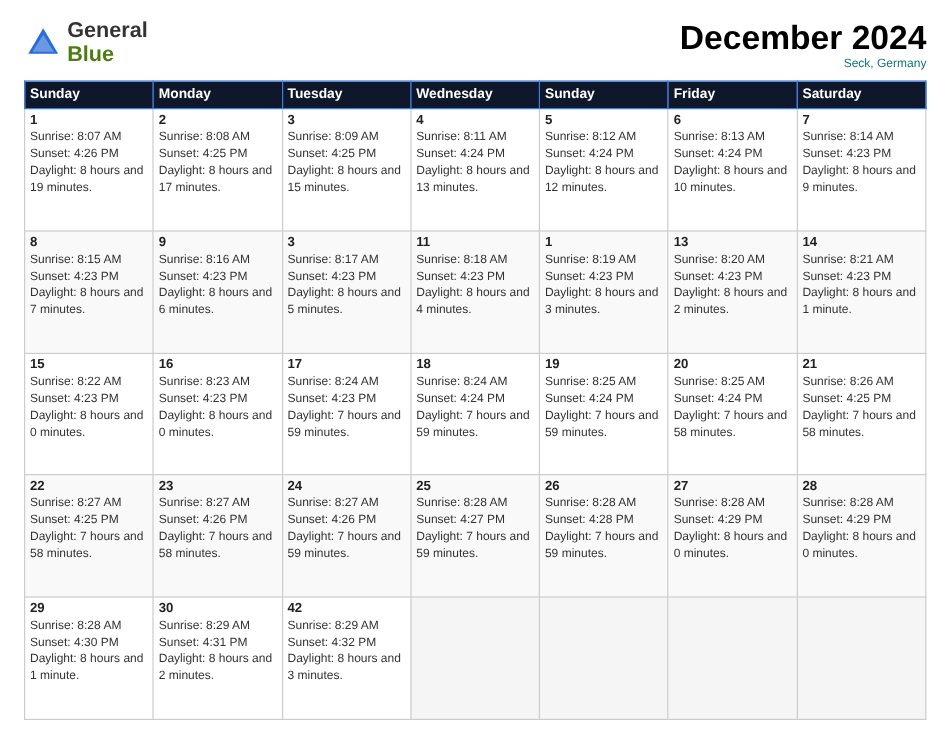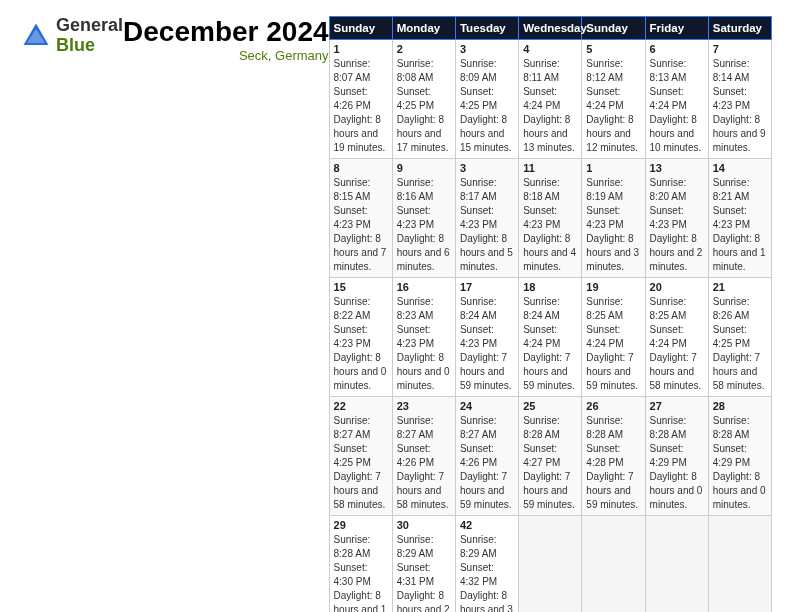--- a/index.html
+++ b/index.html
@@ -8,21 +8,21 @@
       background: #fff;
       width: 792px;
       height: 612px;
       overflow: hidden;
     }
     .page {
       width: 792px;
       height: 612px;
       padding: 16px 20px 12px 20px;
       display: flex;
-      flex-direction: row;
+      flex-direction: column;
     }
     .header {
       display: flex;
       justify-content: space-between;
       align-items: flex-start;
       margin-bottom: 8px;
     }
     .logo {
       display: flex;
       align-items: center;
@@ -41,22 +41,22 @@
     }
     .title-block {
       text-align: right;
     }
     .month-title {
       font-size: 28px;
       font-weight: bold;
       color: #000000;
     }
     .subtitle {
-      font-size: 13px;
-      color: #4d7c0f;
+      font-size: 10px;
+      color: #0f766e;
     }
     .calendar {
       flex: 1;
       border: 1px solid #ccc;
       border-collapse: collapse;
       width: 100%;
       table-layout: fixed;
     }
     .calendar th {
       background: #0f172a;

